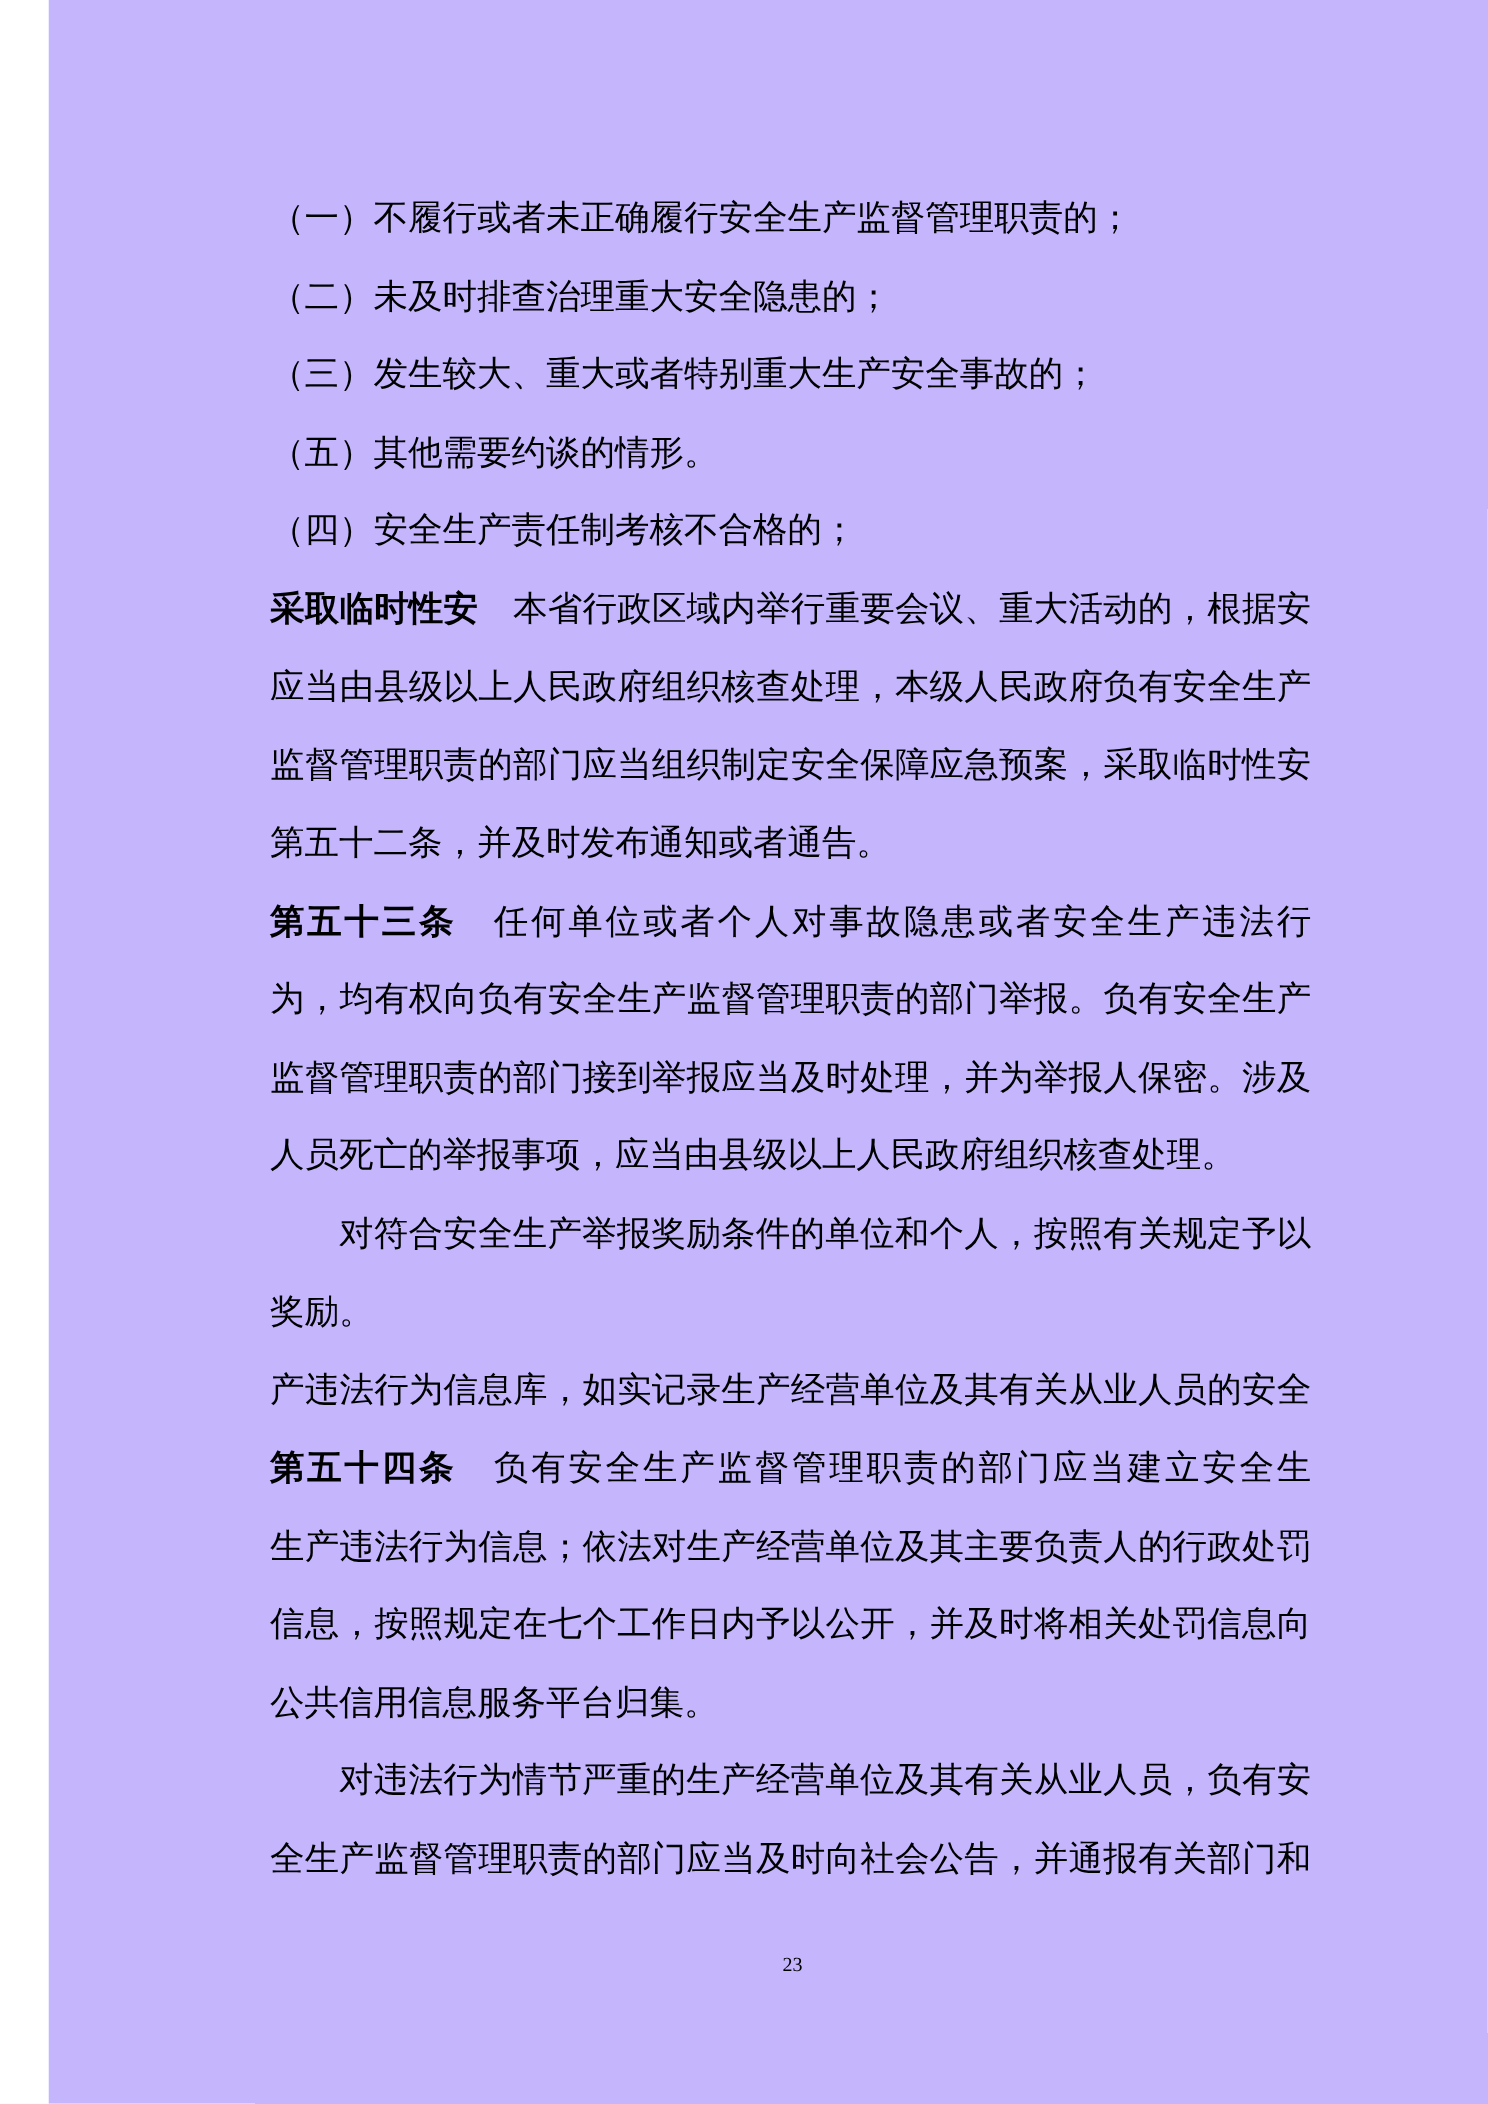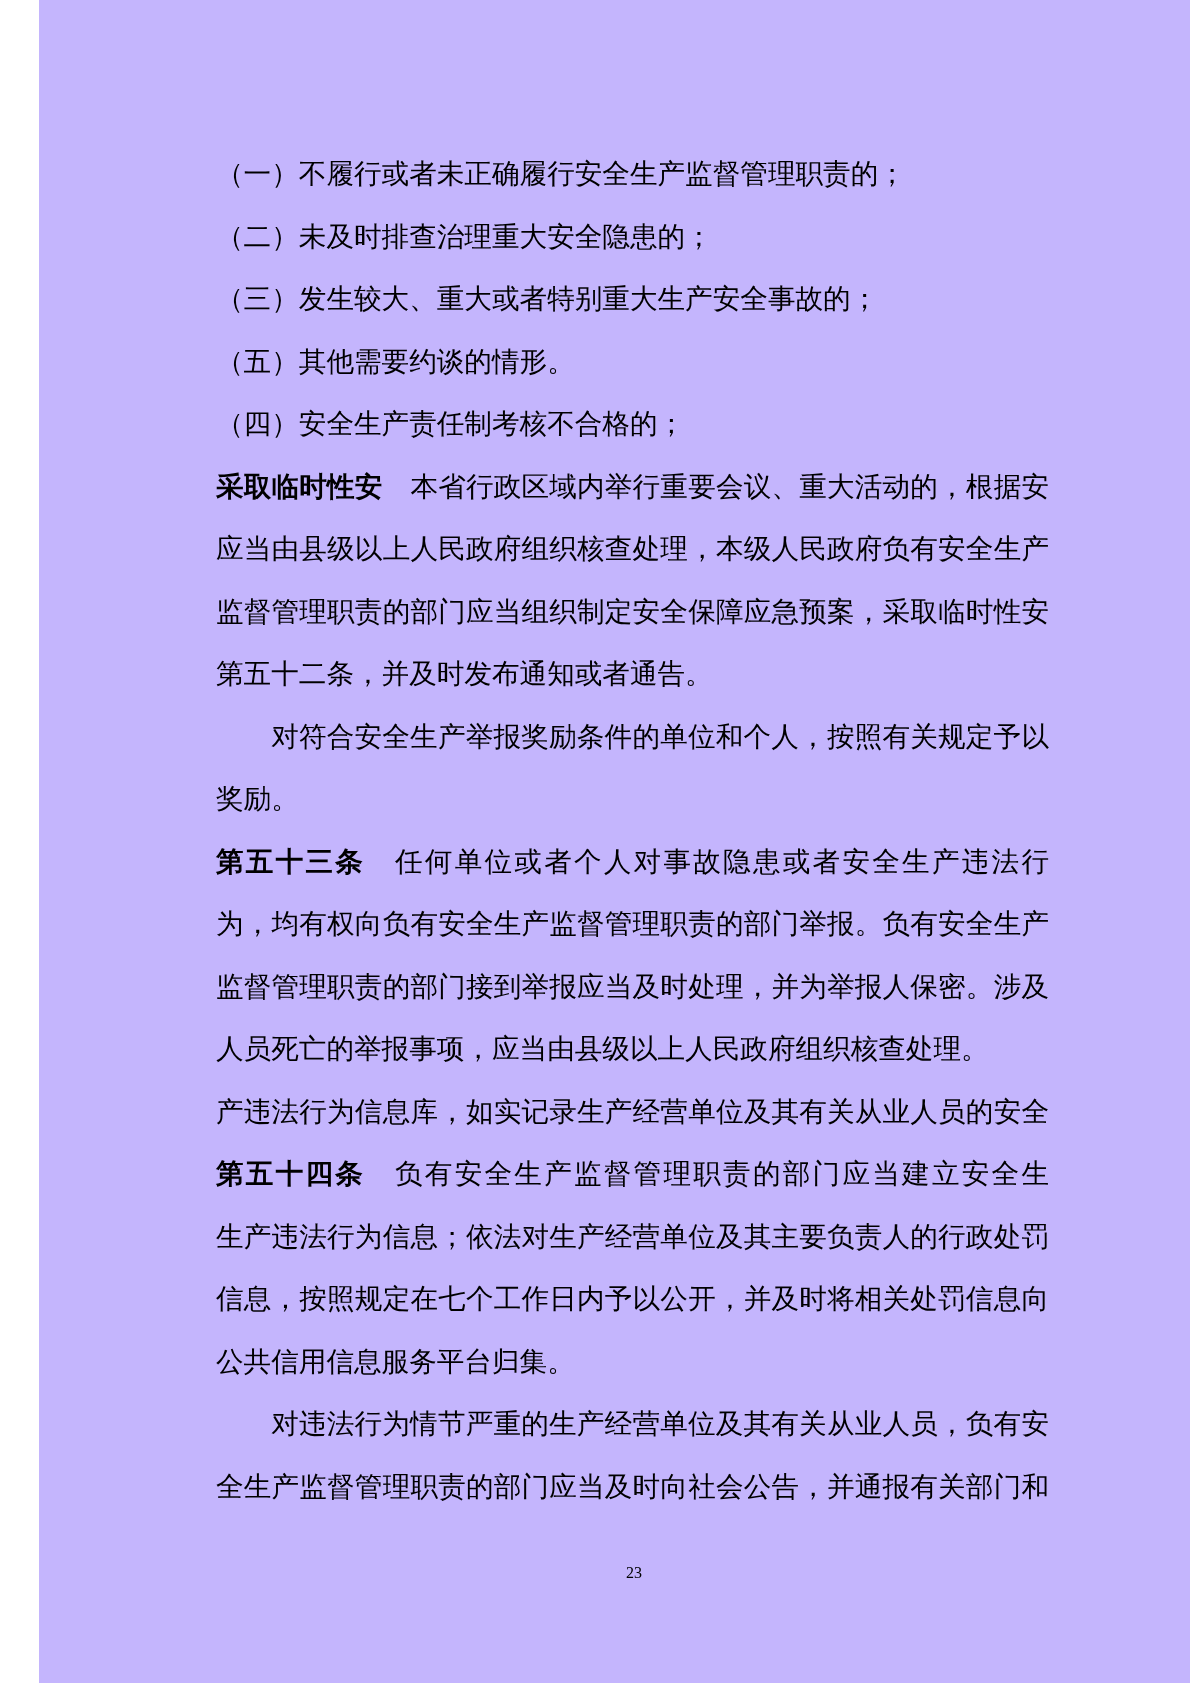--- a/index.html
+++ b/index.html
@@ -79,28 +79,28 @@
       <div class="para">
         <div class="line end">（四）安全生产责任制考核不合格的；</div>
       </div>
       <div class="para">
         <div class="line"><span class="article-no">采取临时性安</span><span>　本省行政区域内举行重要会议、重大活动的，根据安</span></div>
         <div class="line">应当由县级以上人民政府组织核查处理，本级人民政府负有安全生产</div>
         <div class="line">监督管理职责的部门应当组织制定安全保障应急预案，采取临时性安</div>
         <div class="line end">第五十二条，并及时发布通知或者通告。</div>
       </div>
       <div class="para">
-        <div class="line ind">对符合安全生产举报奖励条件的单位和个人，按照有关规定予以</div>
-        <div class="line end">奖励。</div>
-      </div>
-      <div class="para">
         <div class="line"><span class="article-no">第五十三条</span><span>　任何单位或者个人对事故隐患或者安全生产违法行</span></div>
         <div class="line">为，均有权向负有安全生产监督管理职责的部门举报。负有安全生产</div>
         <div class="line">监督管理职责的部门接到举报应当及时处理，并为举报人保密。涉及</div>
         <div class="line end">人员死亡的举报事项，应当由县级以上人民政府组织核查处理。</div>
+      </div>
+      <div class="para">
+        <div class="line ind">对符合安全生产举报奖励条件的单位和个人，按照有关规定予以</div>
+        <div class="line end">奖励。</div>
       </div>
       <div class="para">
         <div class="line">产违法行为信息库，如实记录生产经营单位及其有关从业人员的安全</div>
         <div class="line"><span class="article-no">第五十四条</span><span>　负有安全生产监督管理职责的部门应当建立安全生</span></div>
         <div class="line">生产违法行为信息；依法对生产经营单位及其主要负责人的行政处罚</div>
         <div class="line">信息，按照规定在七个工作日内予以公开，并及时将相关处罚信息向</div>
         <div class="line end">公共信用信息服务平台归集。</div>
       </div>
       <div class="para">
         <div class="line ind">对违法行为情节严重的生产经营单位及其有关从业人员，负有安</div>

